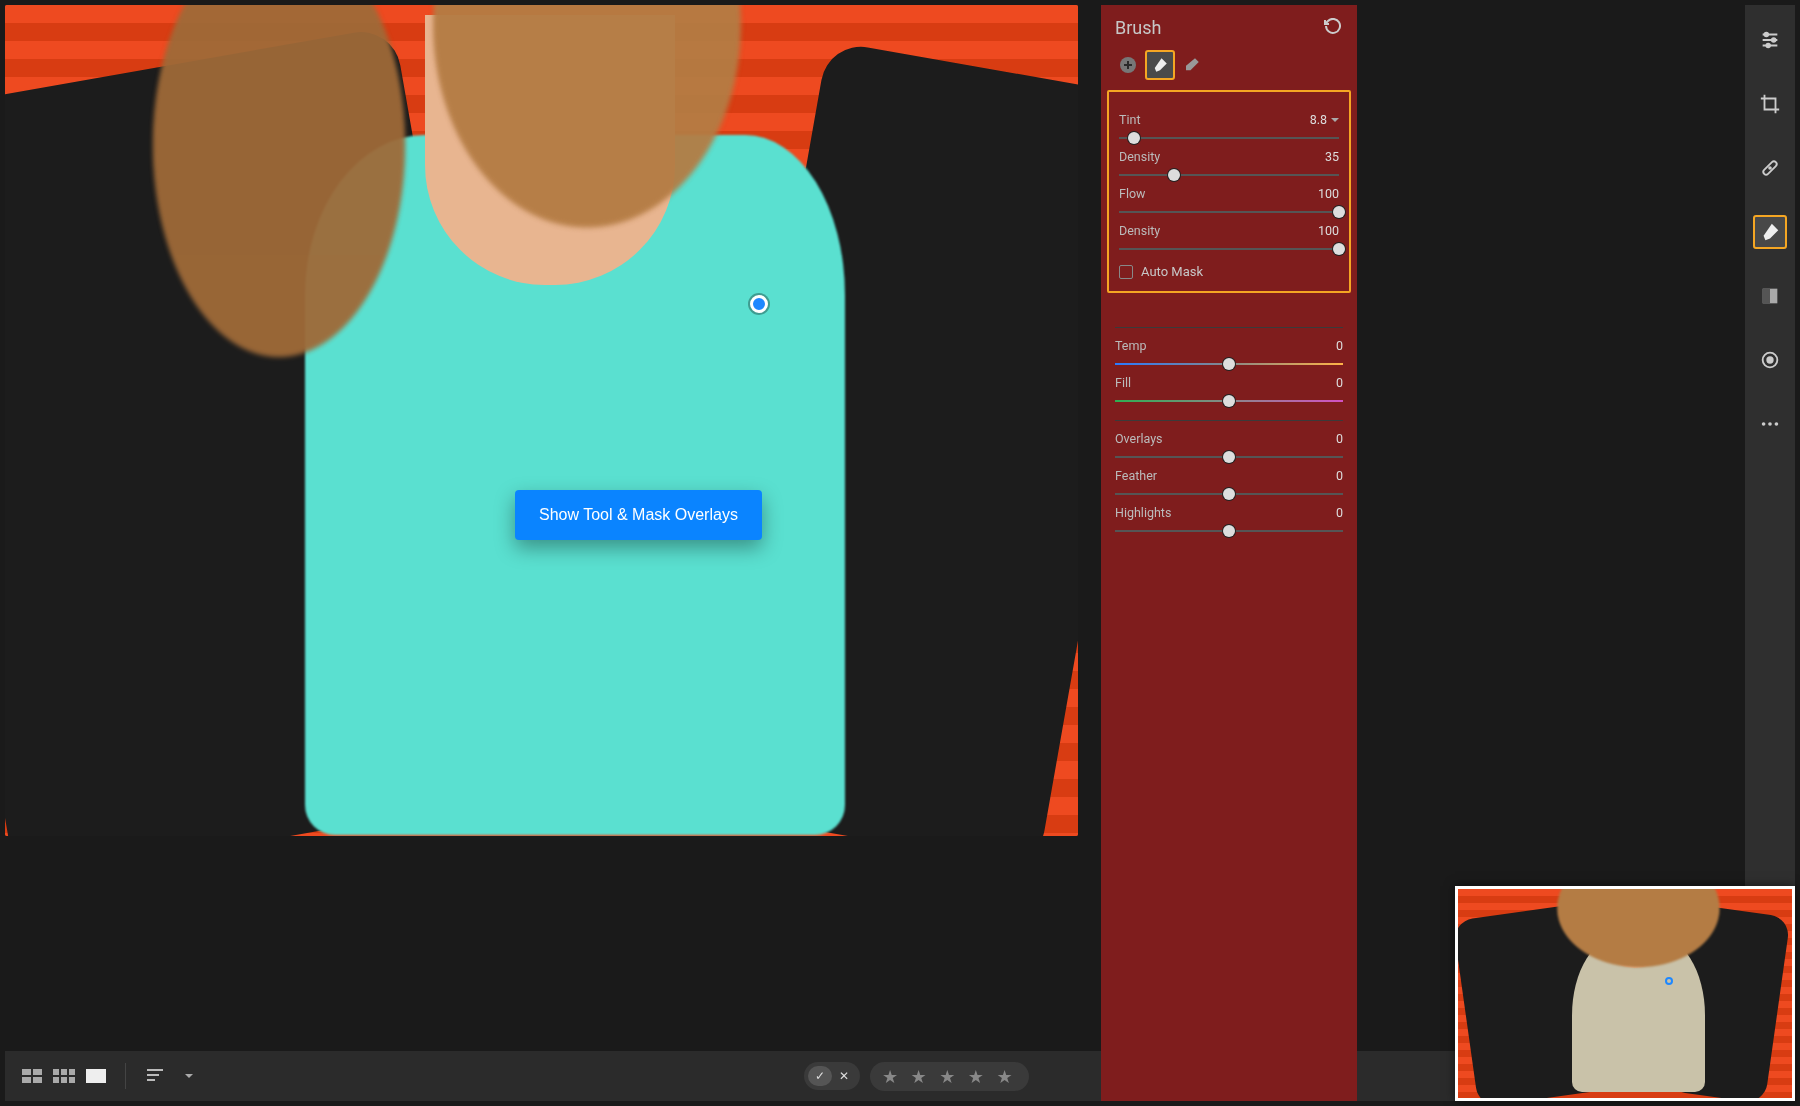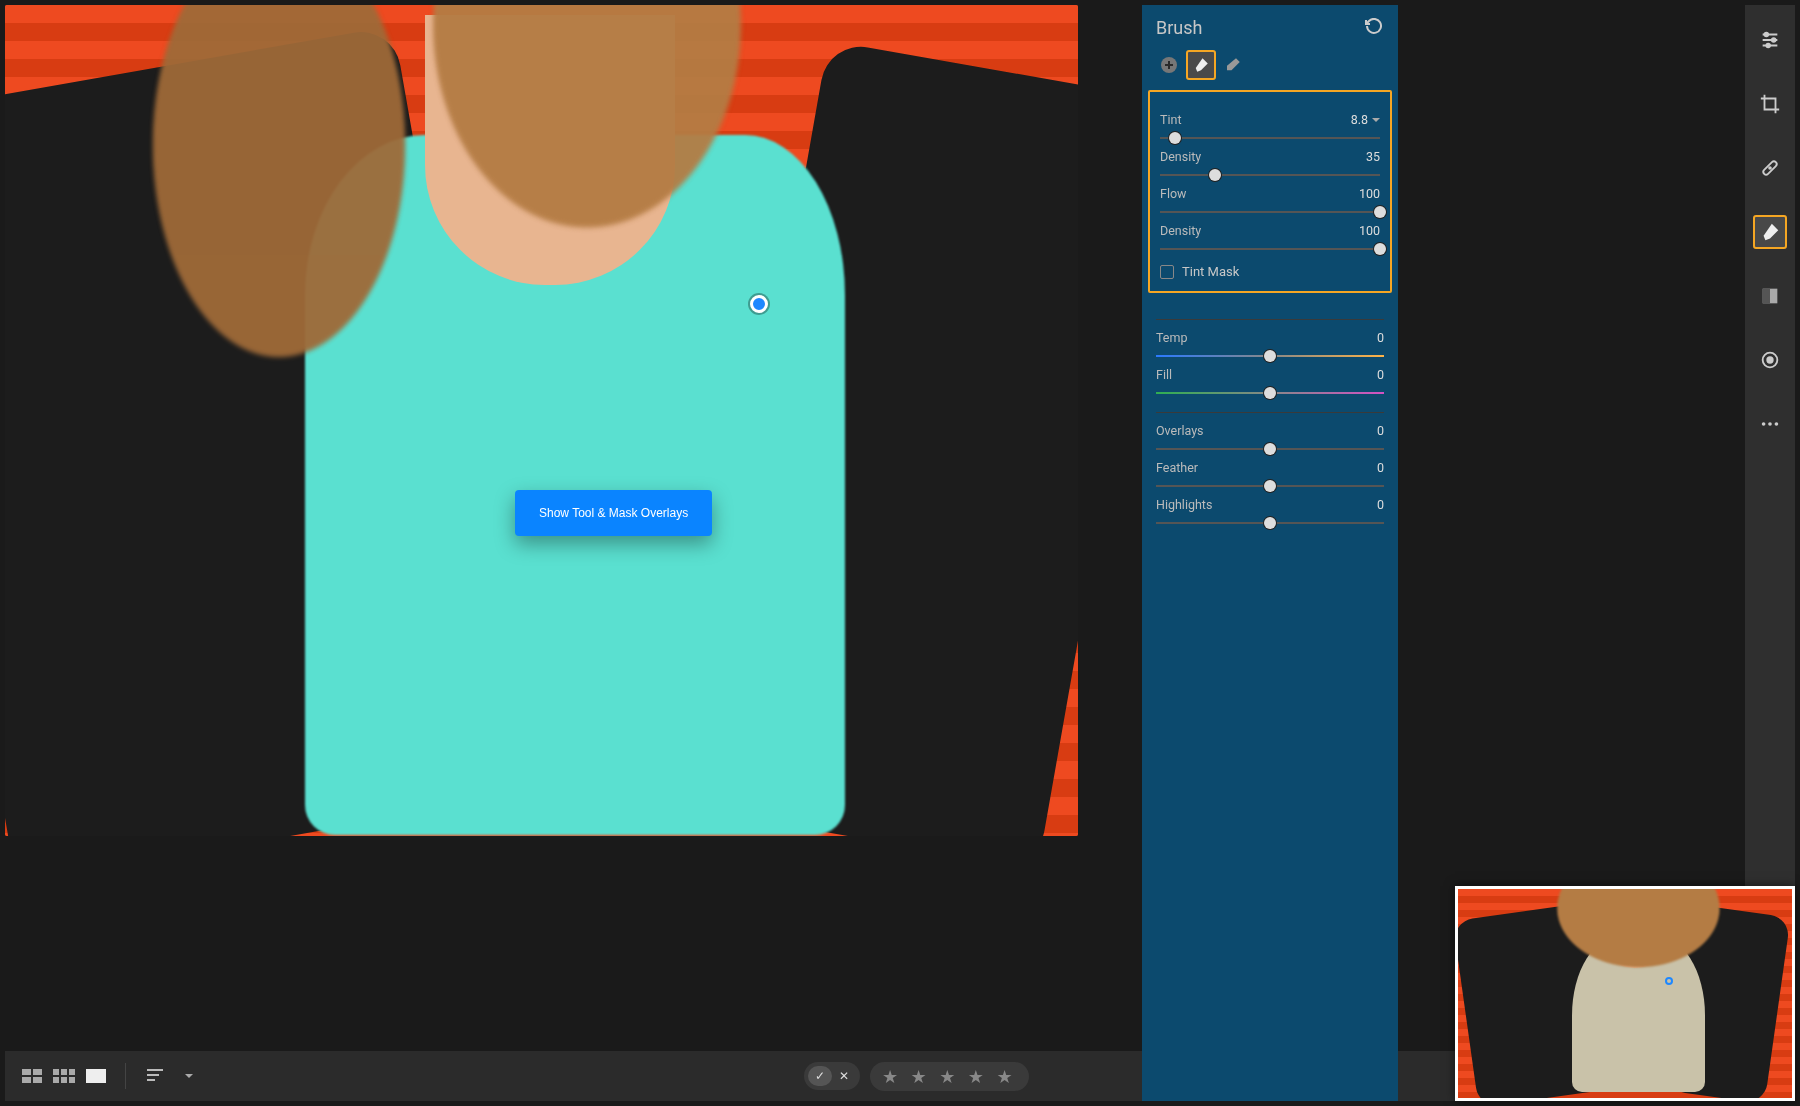--- a/index.html
+++ b/index.html
@@ -70,21 +70,21 @@
     box-shadow:0 0 0 2px rgba(0,0,0,.3);
   }
   .brush-dot.main { left: 745px; top: 290px; }
 
   
   .overlay-btn {
     position: absolute;
     left: 510px; top: 485px;
     background: #0a84ff;
     color: #fff;
-    font-size: 12px;
+    font-size: 16px;
     padding: 16px 24px;
     border-radius: 4px;
     border: none;
     box-shadow: 0 8px 20px rgba(0,0,0,.35);
   }
 
   
   .bottombar {
     position: absolute;
     left:5px; right:5px; bottom:5px; height: 50px;
@@ -124,23 +124,23 @@
   }
   .spacer { flex:1; }
   .zoom-group { display:flex; gap:16px; align-items:center; color:#bbb;}
   .zoom-group .z { cursor:pointer; }
   .zoom-group .z.sel{ color:#fff; font-weight:600;}
   .compare-icon svg { stroke:#bbb; fill:none; }
 
   
   .panel {
     position:absolute;
-    left: 1142px; top:5px;
+    left: 1101px; top:5px;
     width: 256px; bottom:5px;
-    background:#0c4a6e;
+    background:#7f1d1d;
     color:#c7c7c7;
     font-size:13px;
     overflow:hidden;
   }
   .panel-header{
     display:flex; align-items:center; justify-content:space-between;
     padding:12px 14px 8px;
     font-size:18px;
   }
   .panel-header .reset{ color:#bbb; cursor:pointer;}
@@ -177,21 +177,21 @@
     box-shadow:0 0 0 1px #222;
   }
   .check-row{
     display:flex; align-items:center; gap:8px; margin-top:14px; font-size:13px;
     cursor:pointer;
   }
   .check-row .box{
     width:14px;height:14px;border:1.5px solid #888;border-radius:2px;
   }
   .adj-group{
-    padding:8px 14px 0;
+    padding:16px 14px 0;
   }
   .temp-track{ background:linear-gradient(90deg,#2a7aff,#888,#ffb347);}
   .tint-track{ background:linear-gradient(90deg,#2fae52,#888,#d252c3);}
 
   .panel hr{ border:none;border-top:1px solid #3a3a3a;margin:18px 0 6px;}
 
   
   .toolstrip{
     position:absolute; right:5px; top:5px; width:50px; bottom:5px;
     background:#2f2f2f;
@@ -360,21 +360,21 @@
       <div class="slider-head">
           <span>Density</span>
           <span class="val">100</span>
         </div>
       <div class="track">
           <div class="thumb" style="left:100%"></div>
         </div>
     </div>
     <div class="check-row">
       <span class="box"></span>
-      <span>Tint Mask</span>
+      <span>Auto Mask</span>
     </div>
   </div>
 
   <div class="adj-group">
     <hr>
     <div class="slider-row">
       <div class="slider-head">
           <span>Temp</span>
           <span class="val">0</span>
         </div>

